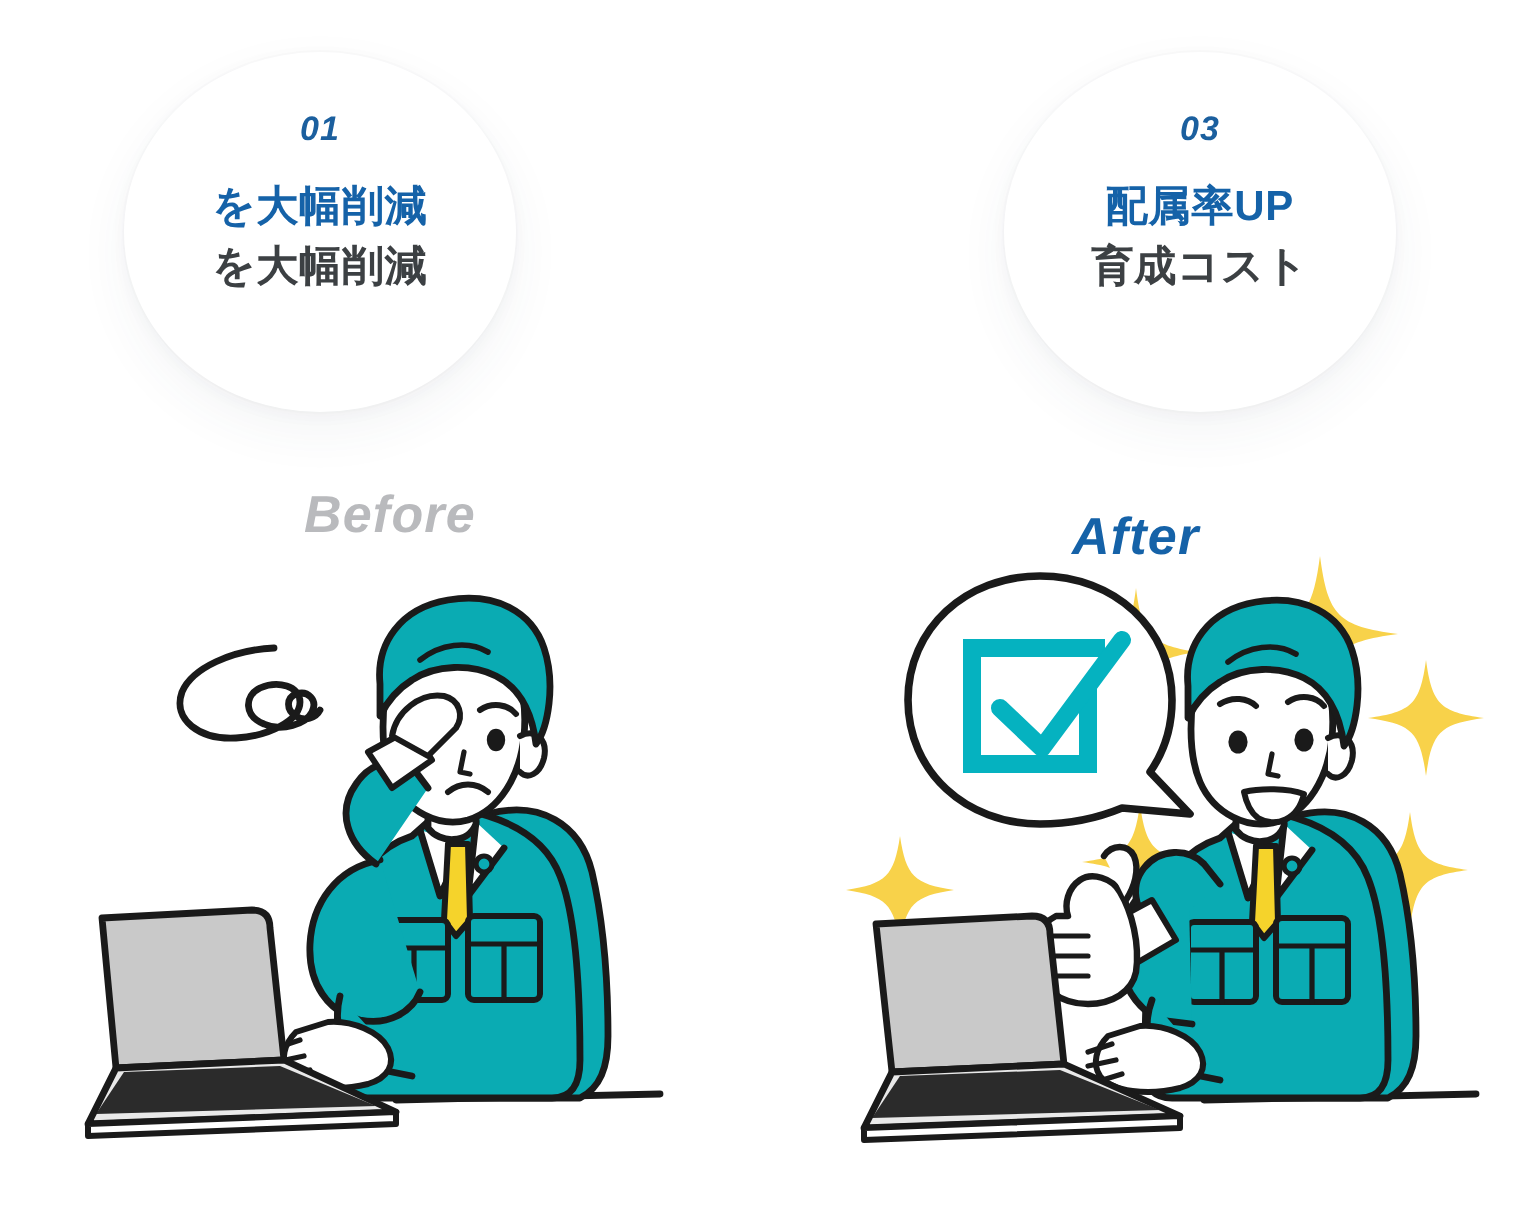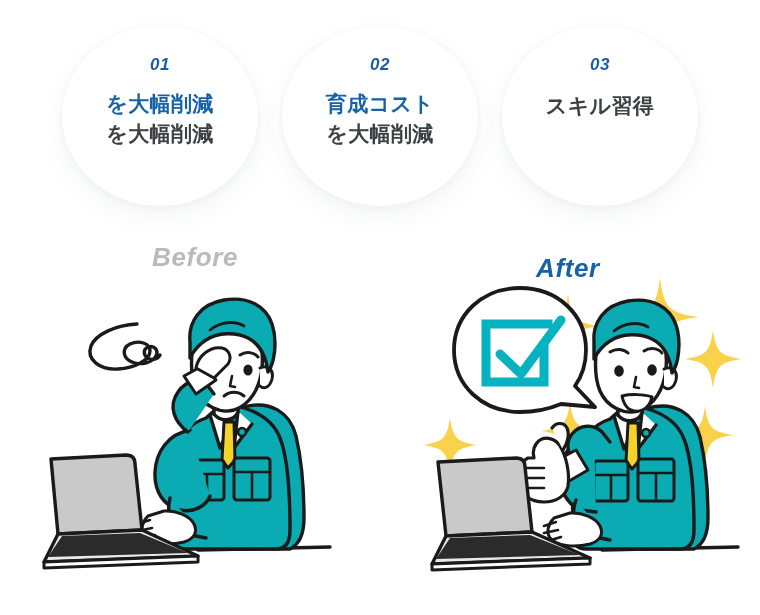--- a/index.html
+++ b/index.html
@@ -110,29 +110,25 @@
 <body>
 
 <div class="circles-row">
 
   <div class="circle c1">
     <div class="circle-number">01</div>
     <div class="circle-line1">を大幅削減</div>
     <div class="circle-line2">を大幅削減</div>
   </div>
 
-  <div class="circle c2">
-    <div class="circle-number">02</div>
-    <div class="circle-line1">育成コスト</div>
-    <div class="circle-line2">を大幅削減</div>
-  </div>
 
   <div class="circle c3">
     <div class="circle-number">03</div>
-    <div class="circle-line2">スキル習得</div>
+    <div class="circle-line1">配属率UP</div>
+    <div class="circle-line2">育成コスト</div>
   </div>
 
 </div>
 
 <div class="ba-label before">Before</div>
 <div class="ba-label after">After</div>
 
 <div class="stage">
 
   <div class="scene before-scene">

